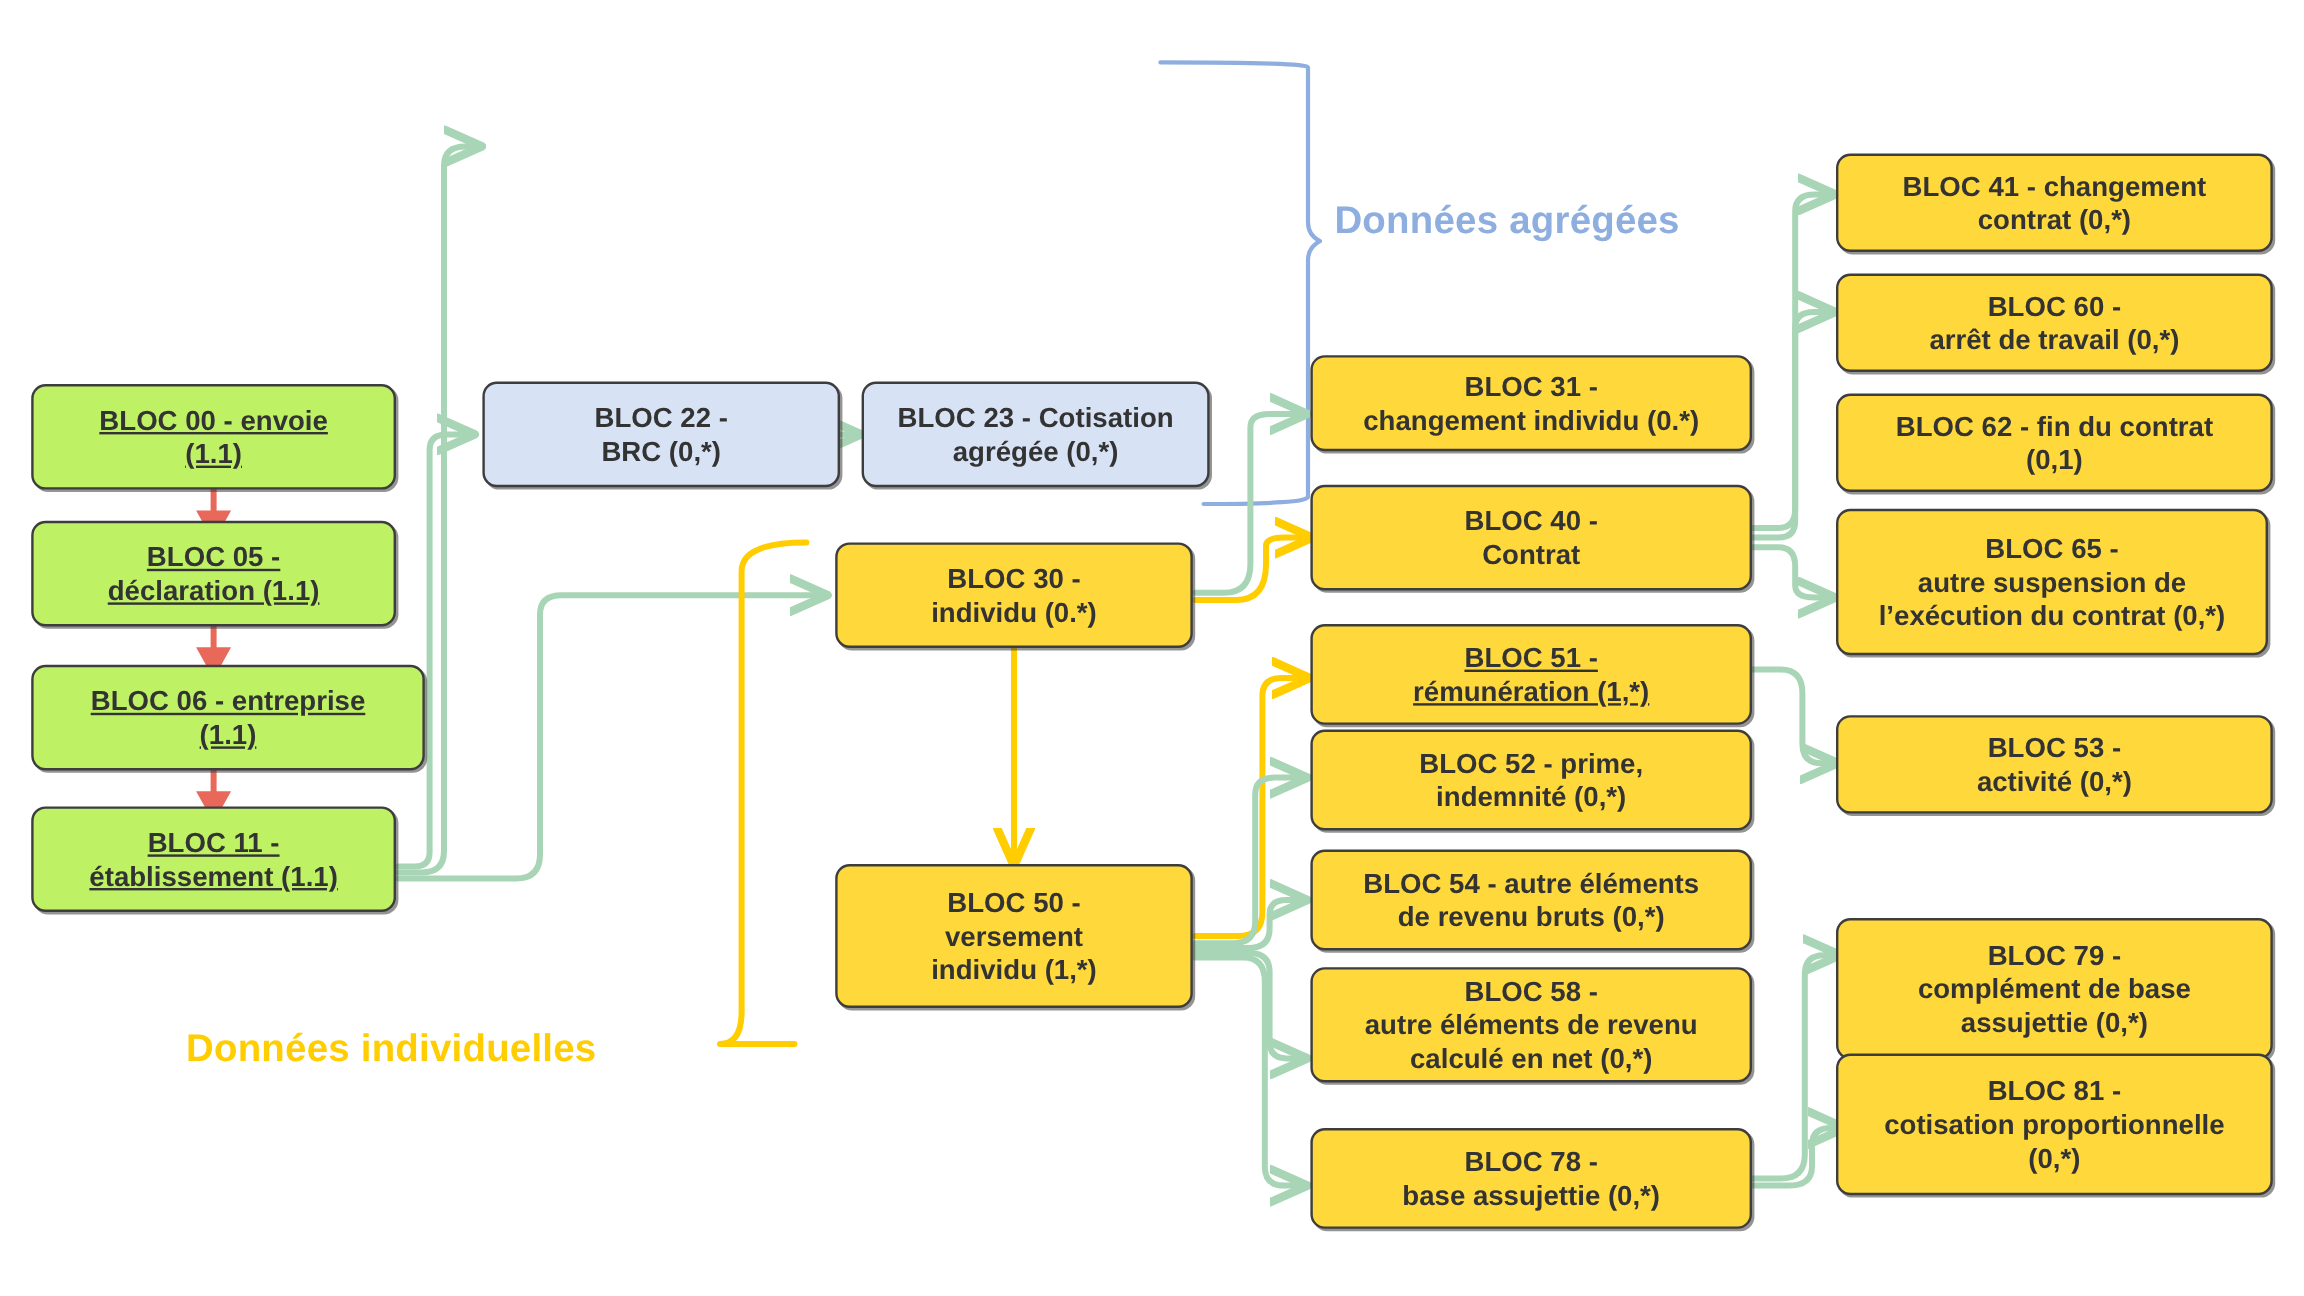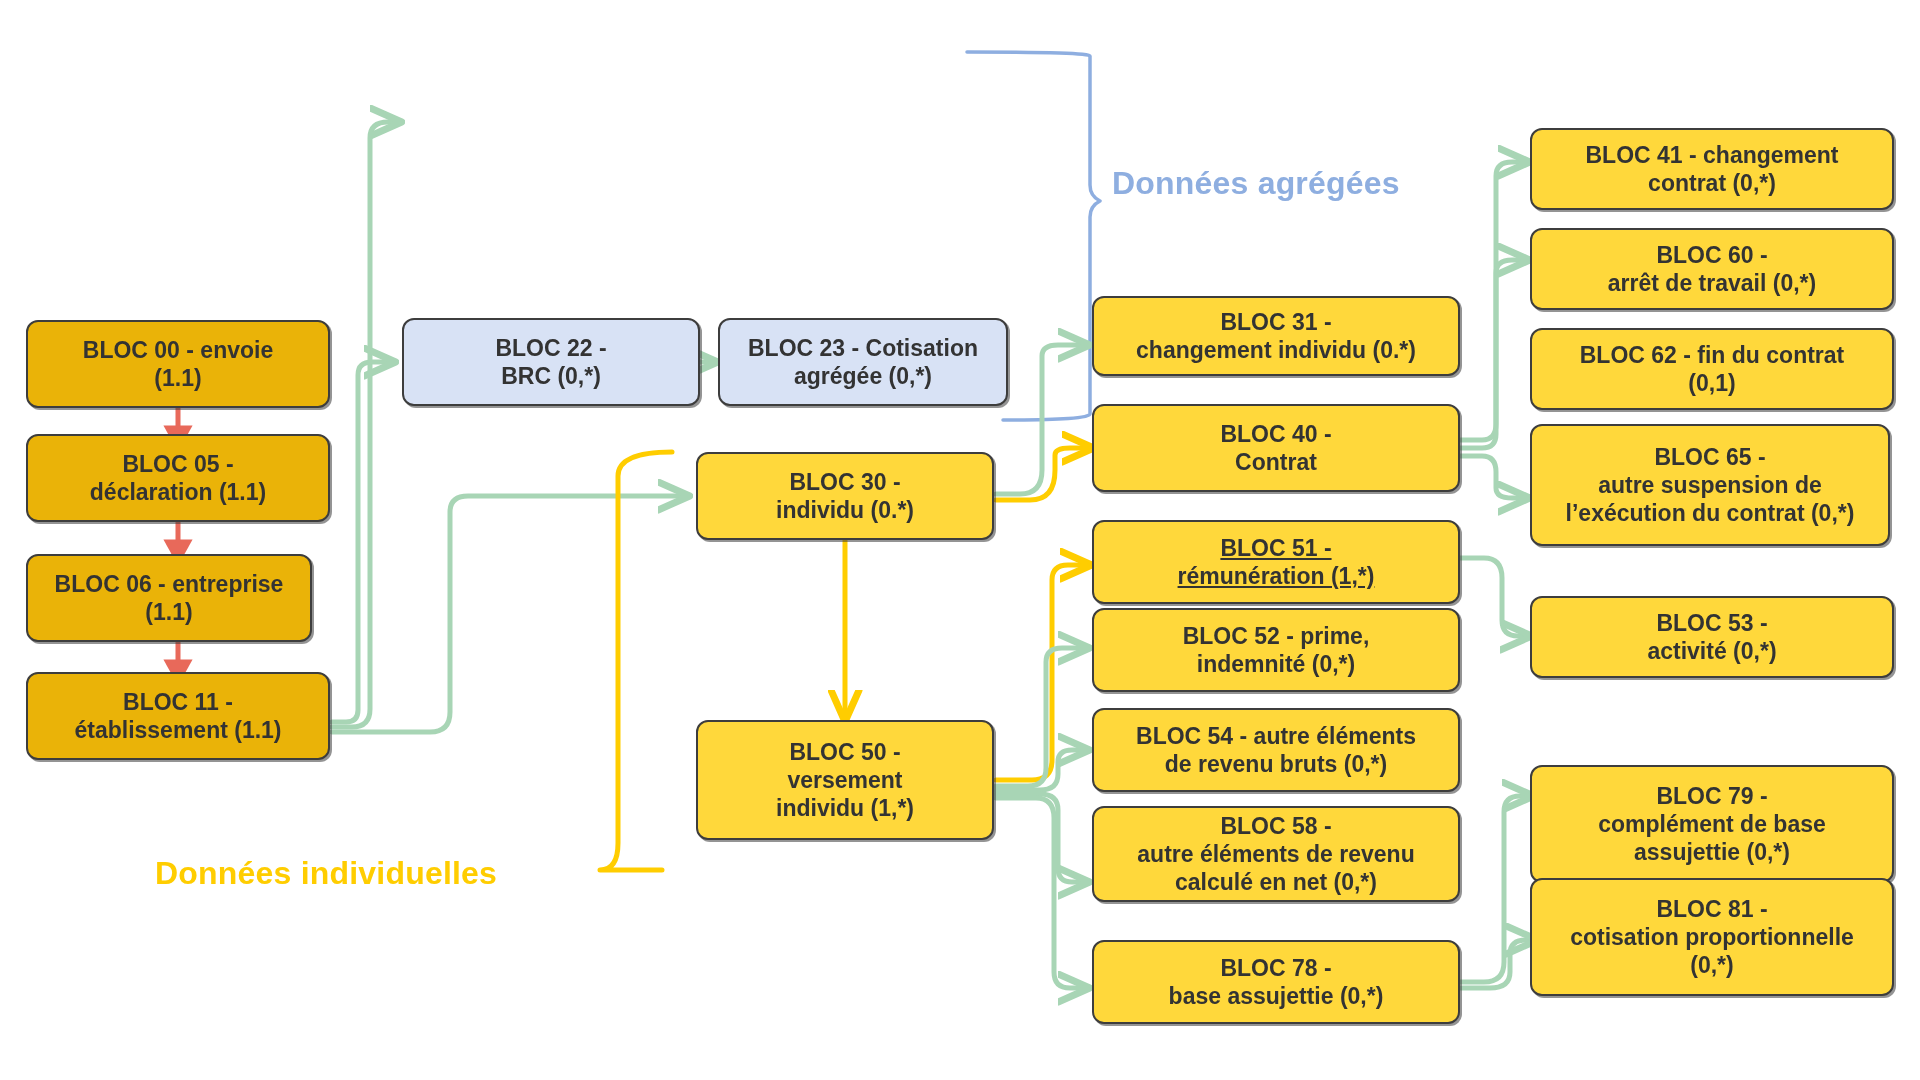--- a/index.html
+++ b/index.html
@@ -18,21 +18,21 @@
     text-align:center;
     border:2.5px solid #3d3d3d;
     border-radius:12px;
     color:#333333;
     font-weight:bold;
     line-height:1.22;
     padding:4px 8px;
     box-shadow:2px 2px 0 rgba(60,60,60,.55);
     z-index:3;
   }
-  .green{background:#eab308;}
+  .green{background:#bef264;text-decoration:underline;}
   .blue {background:#d8e2f5;}
   .yellow{background:#ffd83b;}
 
   .lbl{
     position:absolute;
     font-weight:bold;
     letter-spacing:.2px;
     z-index:4;
     white-space:nowrap;
   }
@@ -115,21 +115,21 @@
       <span>BLOC 00 - envoie</span><br>
       <span>(1.1)</span>
     </span>
   </div>
   <div class="node green" style="left:26px;top:434px;width:304px;height:88px;font-size:23px;align-items:center;">
     <span>
       <span>BLOC 05 -</span><br>
       <span>déclaration (1.1)</span>
     </span>
   </div>
-  <div class="node green" style="left:26px;top:554px;width:286px;height:88px;font-size:23px;">
+  <div class="node green" style="left:26px;top:554px;width:328px;height:88px;font-size:23px;">
     <span>
       <span>BLOC 06 - entreprise</span><br>
       <span>(1.1)</span>
     </span>
   </div>
   <div class="node green" style="left:26px;top:672px;width:304px;height:88px;font-size:23px;">
     <span>
       <span>BLOC 11 -</span><br>
       <span>établissement (1.1)</span>
     </span>

